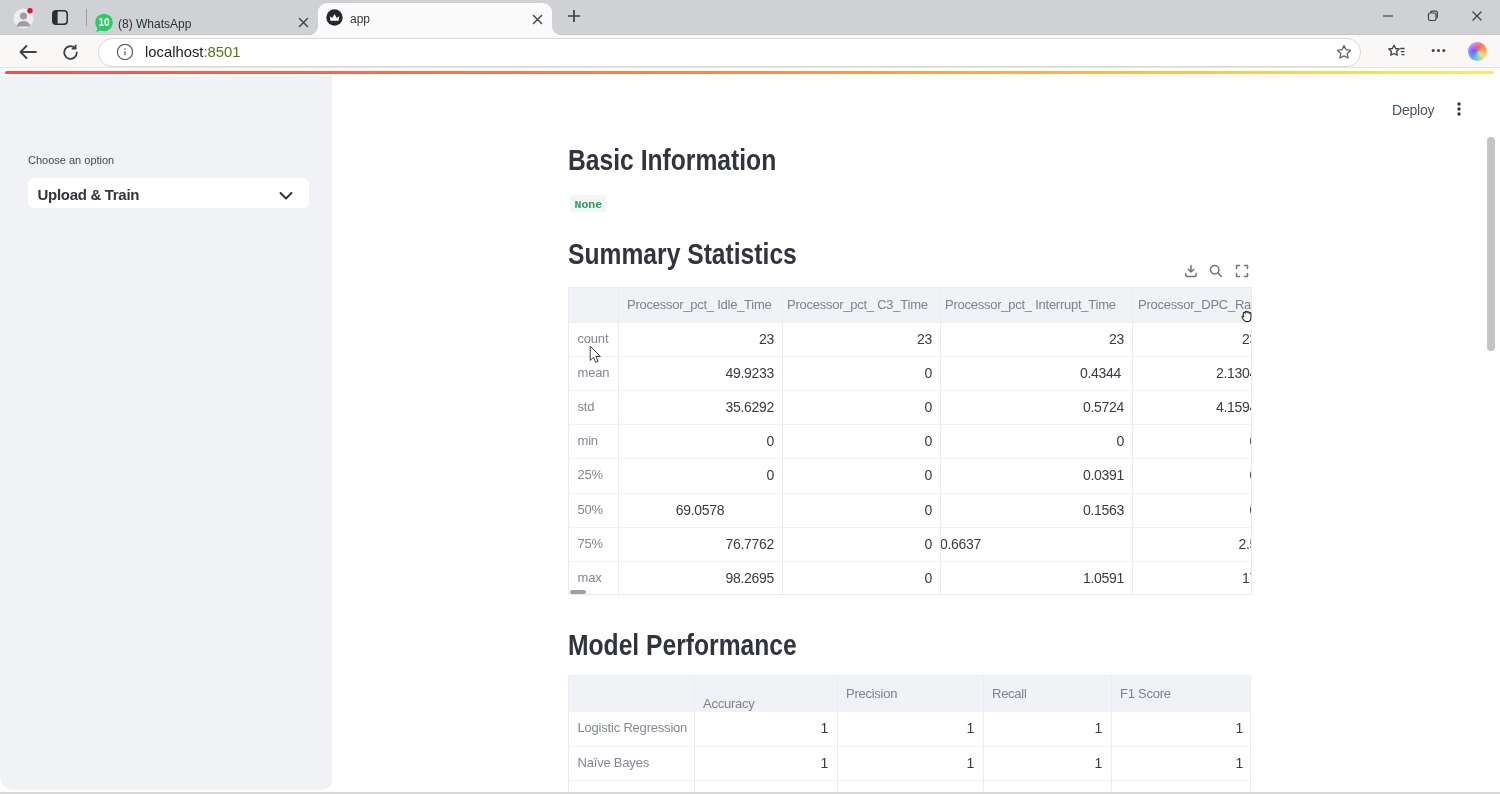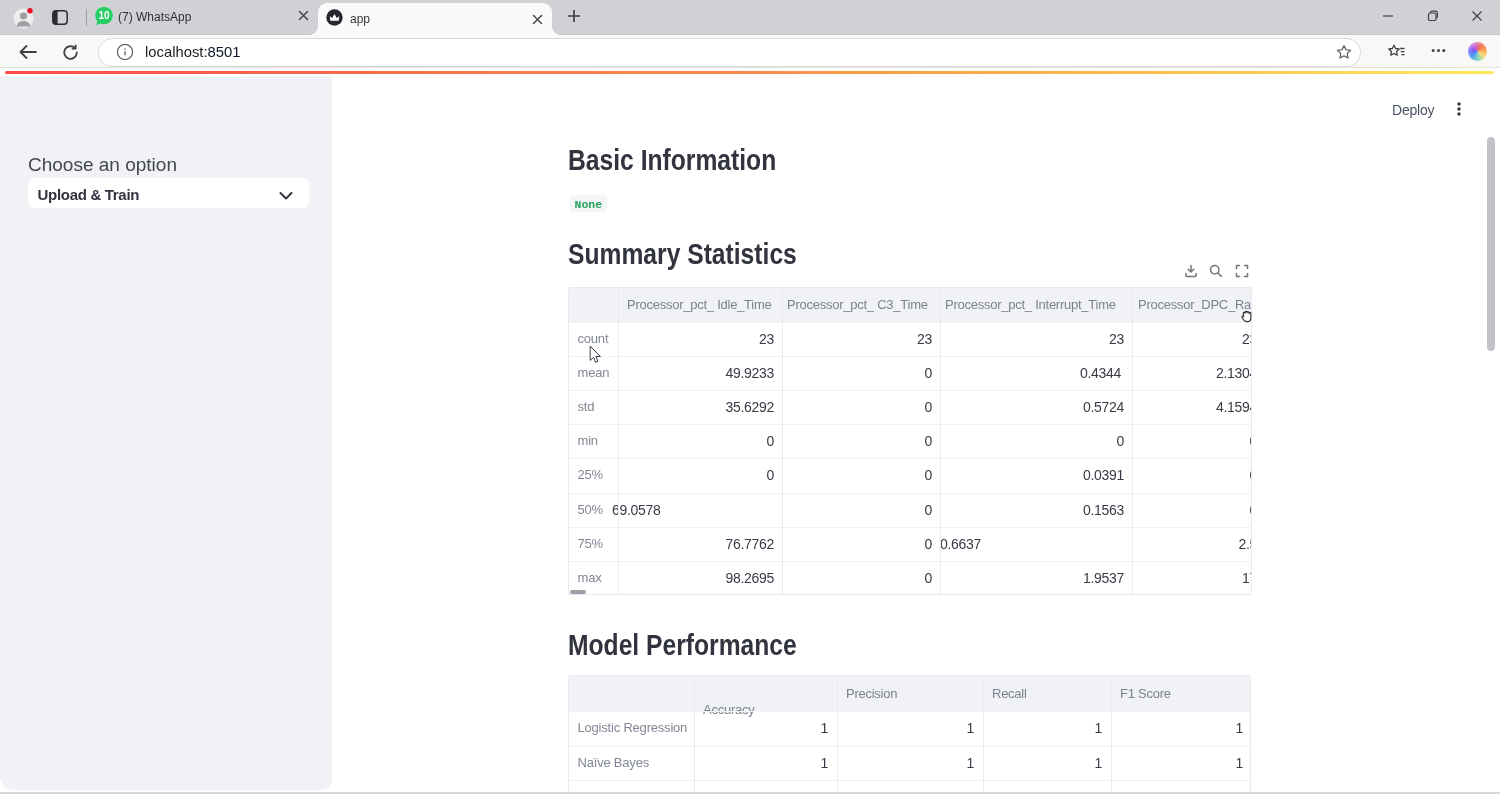--- a/index.html
+++ b/index.html
@@ -6,33 +6,33 @@
   html,body { width:1500px; height:794px; overflow:hidden; background:#fff;
     font-family:"Liberation Sans", sans-serif; }
   .abs { position:absolute; }
   
   #tabstrip { position:absolute; left:0; top:0; width:1500px; height:35px;
     background:#cfd1d4; border-bottom:1px solid #c2c4c7; }
   #tabstrip .sep { position:absolute; left:86px; top:9px; width:1px; height:17px; background:#9ba0a5; }
   .tab-title { font-size:12px; color:#2e3033; }
   #activetab { position:absolute; left:318px; top:3px; width:234px; height:34px;
     background:#fbfafa; border-radius:9px 9px 0 0; z-index:3; }
-  #wa-tab { position:absolute; left:88px; top:1px; width:230px; height:32px;text-align:center; }
+  #wa-tab { position:absolute; left:88px; top:8px; width:230px; height:32px;text-align:center; }
   
   #toolbar { position:absolute; left:0; top:35px; width:1500px; height:33px;
     background:#f9f8f7; border-bottom:1px solid #e3e3e3; }
   #addrpill { position:absolute; left:98px; top:3px; width:1263px; height:28.5px;
     background:#fff; border:1px solid #d9d9d9; border-radius:14px; }
   
   #app { position:absolute; left:0; top:69px; width:1500px; height:725px; background:#fff; }
   #deco { position:absolute; left:5px; top:2px; width:1489px; height:3px; border-radius:2px;
     background:linear-gradient(90deg,#ff4b4b 0%,#f8694c 22%,#fa8d49 50%,#fcc14b 78%,#ffe95e 100%); }
   #sidebar { position:absolute; left:0; top:7px; width:332px; height:714px;
     background:#f0f2f6; border-radius:0 0 10px 14px; }
-  #sb-label { position:absolute; left:28px; top:84.5px; font-size:19px; color:#45474f; }
+  #sb-label { position:absolute; left:28px; top:84.5px; font-size:11px; color:#45474f; }
   #sb-select { position:absolute; left:28px; top:109px; width:281px; height:30px;
     background:#fff; border-radius:6px; }
   #sb-select .val { position:absolute; left:9.5px; top:7.5px; font-size:15px; font-weight:700; letter-spacing:-0.3px; color:#31333f; }
   #deploy { position:absolute; left:1392px; top:32.5px; font-size:14px; letter-spacing:-0.2px; color:#4a5362; }
   .h2 { position:absolute; left:568px; font-size:29px; font-weight:700; color:#31333f;
     line-height:1; transform:scaleX(0.85); transform-origin:left top; white-space:nowrap; }
   #nonechip { position:absolute; left:570px; top:126px; height:17px; padding:2.5px 4.5px 0 4.5px;
     background:#f3f6f4; border-radius:4px; font-family:"Liberation Mono",monospace;
     font-size:11.5px; font-weight:700; color:#23a25d; }
   
@@ -66,21 +66,21 @@
     <path d="M3.2 1h2.4v13H3.2a2.4 2.4 0 0 1-2.4-2.4V3.4A2.4 2.4 0 0 1 3.2 1z" fill="#2b2c2e"></path>
   </svg>
   <div class="sep"></div>
 
   <div id="wa-tab">
     <svg class="abs" style="left:5px;top:4px" width="22" height="22" viewBox="0 0 22 22">
       <circle cx="11" cy="10.5" r="8.8" fill="#27ce64"></circle>
       <path d="M4.4 16l-1.2 4 4-1.2z" fill="#27ce64"></path>
       <text x="11" y="14.2" font-size="10" font-weight="bold" fill="#fff" text-anchor="middle" font-family="Liberation Sans">10</text>
     </svg>
-    <div class="abs tab-title" style="left:30px;top:9px">(7) WhatsApp</div>
+    <div class="abs tab-title" style="left:30px;top:9px">(8) WhatsApp</div>
     <svg class="abs" style="left:209px;top:8px" width="13" height="13" viewBox="0 0 13 13">
       <path d="M2.5 2.5l8 8M10.5 2.5l-8 8" stroke="#45484b" stroke-width="1.5" stroke-linecap="round"></path>
     </svg>
   </div>
 
   <div id="activetab">
     <svg class="abs" style="left:8px;top:6px" width="17" height="17" viewBox="0 0 17 17">
       <circle cx="8.5" cy="8.5" r="8.2" fill="#262730"></circle>
       <path d="M4.3 11.7 L3.8 7.3 L6.3 8.9 L8.5 5 L10.7 8.9 L13.2 7.3 L12.7 11.7 Z" fill="#fff"></path>
     </svg>
@@ -119,21 +119,21 @@
 
   <svg class="abs" style="left:62px;top:9px" width="17" height="17" viewBox="0 0 17 17">
     <path d="M14.8 8.5a6.3 6.3 0 1 1-1.8-4.4" fill="none" stroke="#3f4144" stroke-width="1.8" stroke-linecap="round"></path>
     <path d="M13.6 0.8v3.9h-3.9" fill="none" stroke="#3f4144" stroke-width="1.8" stroke-linejoin="round"></path>
   </svg>
   <div id="addrpill">
     <svg class="abs" style="left:18px;top:5px" width="16" height="16" viewBox="0 0 16 16">
       <circle cx="8" cy="8" r="7.6" fill="none" stroke="#5f6368" stroke-width="1.3"></circle>
       <path d="M8 7.2v4M8 4.4v1.4" stroke="#5f6368" stroke-width="1.4"></path>
     </svg>
-    <div class="abs" style="left:46px;top:4.5px;font-size:14.8px;color:#202124">localhost<span style="color:#0f172a">:8501</span></div>
+    <div class="abs" style="left:46px;top:4.5px;font-size:14.8px;color:#202124">localhost<span style="color:#4d7c0f">:8501</span></div>
     <svg class="abs" style="left:1237px;top:5px" width="16" height="16" viewBox="0 0 16 16">
       <path d="M8 1.6l2 4.1 4.5.65-3.25 3.17.77 4.48L8 11.88 3.98 14l.77-4.48L1.5 6.35 6 5.7z" fill="none" stroke="#5f6368" stroke-width="1.3" stroke-linejoin="round"></path>
     </svg>
   </div>
 
   <svg class="abs" style="left:1388px;top:8px" width="17" height="17" viewBox="0 0 17 17">
     <path d="M6 2.2l1.6 3.3 3.6.5-2.6 2.55.6 3.6L6 10.45 2.8 12.15l.6-3.6L.8 6l3.6-.5z" fill="none" stroke="#3f4144" stroke-width="1.3" stroke-linejoin="round"></path>
     <path d="M12.2 5.5h4.3M12.8 8.6h3.7M13.4 11.7h3.1" stroke="#3f4144" stroke-width="1.3"></path>
   </svg>
 
@@ -215,45 +215,45 @@
       <div class="cell" style="left:371px;top:136.3px;height:34.1px;line-height:34.1px;width:184px;text-align:right">0</div>
       <div class="cell" style="left:563px;top:136.3px;height:34.1px;line-height:34.1px;width:125px;text-align:right">0</div>
       <div class="rline" style="left:0;top:136.3px;width:100%;height:1px"></div>
       <div class="cell idx" style="left:8.5px;top:170.4px;height:34.1px;line-height:34.1px;width:39px">25%</div>
       <div class="cell" style="left:49px;top:170.4px;height:34.1px;line-height:34.1px;width:156px;text-align:right">0</div>
       <div class="cell" style="left:213px;top:170.4px;height:34.1px;line-height:34.1px;width:150px;text-align:right">0</div>
       <div class="cell" style="left:371px;top:170.4px;height:34.1px;line-height:34.1px;width:184px;text-align:right">0.0391</div>
       <div class="cell" style="left:563px;top:170.4px;height:34.1px;line-height:34.1px;width:125px;text-align:right">0</div>
       <div class="rline" style="left:0;top:170.4px;width:100%;height:1px"></div>
       <div class="cell idx" style="left:8.5px;top:204.5px;height:34.1px;line-height:34.1px;width:39px">50%</div>
-      <div class="cell" style="left:43px;top:204.5px;height:34.1px;line-height:34.1px;width:156px;text-align:left">69.0578</div>
+      <div class="cell" style="left:53px;top:204.5px;height:34.1px;line-height:34.1px;width:156px;text-align:center">69.0578</div>
       <div class="cell" style="left:213px;top:204.5px;height:34.1px;line-height:34.1px;width:150px;text-align:right">0</div>
       <div class="cell" style="left:371px;top:204.5px;height:34.1px;line-height:34.1px;width:184px;text-align:right">0.1563</div>
       <div class="cell" style="left:563px;top:204.5px;height:34.1px;line-height:34.1px;width:125px;text-align:right">0</div>
       <div class="rline" style="left:0;top:204.5px;width:100%;height:1px"></div>
       <div class="cell idx" style="left:8.5px;top:238.60000000000002px;height:34.1px;line-height:34.1px;width:39px">75%</div>
       <div class="cell" style="left:49px;top:238.60000000000002px;height:34.1px;line-height:34.1px;width:156px;text-align:right">76.7762</div>
       <div class="cell" style="left:213px;top:238.60000000000002px;height:34.1px;line-height:34.1px;width:150px;text-align:right">0</div>
       <div class="cell" style="left:371px;top:238.60000000000002px;height:34.1px;line-height:34.1px;width:184px;text-align:left">0.6637</div>
       <div class="cell" style="left:563px;top:238.60000000000002px;height:34.1px;line-height:34.1px;width:125px;text-align:right">2.5</div>
       <div class="rline" style="left:0;top:238.60000000000002px;width:100%;height:1px"></div>
       <div class="cell idx" style="left:8.5px;top:272.70000000000005px;height:34.1px;line-height:34.1px;width:39px">max</div>
       <div class="cell" style="left:49px;top:272.70000000000005px;height:34.1px;line-height:34.1px;width:156px;text-align:right">98.2695</div>
       <div class="cell" style="left:213px;top:272.70000000000005px;height:34.1px;line-height:34.1px;width:150px;text-align:right">0</div>
-      <div class="cell" style="left:371px;top:272.70000000000005px;height:34.1px;line-height:34.1px;width:184px;text-align:right">1.9537</div>
+      <div class="cell" style="left:371px;top:272.70000000000005px;height:34.1px;line-height:34.1px;width:184px;text-align:right">1.0591</div>
       <div class="cell" style="left:563px;top:272.70000000000005px;height:34.1px;line-height:34.1px;width:125px;text-align:right">17</div>
       <div class="rline" style="left:0;top:272.70000000000005px;width:100%;height:1px"></div>
       <div class="gline" style="left:49px;top:0;width:1px;height:100%"></div>
       <div class="gline" style="left:213px;top:0;width:1px;height:100%"></div>
       <div class="gline" style="left:371px;top:0;width:1px;height:100%"></div>
       <div class="gline" style="left:563px;top:0;width:1px;height:100%"></div>
     </div>
     <div class="tbl" style="left: 568px; top: 606px; width: 683px; height: 130px; overflow: hidden; border: 1px solid rgb(231, 234, 240); border-radius: 2px;">
       <div class="abs" style="left:0;top:0;width:683px;height:35px;background:#f0f2f6"></div>
-      <div class="cell hdr" style="left:134px;top:16px;height:35px;line-height:35px;width:143px">Accuracy</div>
+      <div class="cell hdr" style="left:134px;top:10px;height:35px;line-height:35px;width:143px">Accuracy</div>
       <div class="cell hdr" style="left:277px;top:0;height:35px;line-height:35px;width:146px">Precision</div>
       <div class="cell hdr" style="left:423px;top:0;height:35px;line-height:35px;width:128px">Recall</div>
       <div class="cell hdr" style="left:551px;top:0;height:35px;line-height:35px;width:141px">F1 Score</div>
       <div class="cell idx" style="left:8.5px;top:35px;height:34.5px;line-height:34.5px;width:115px">Logistic Regression</div>
       <div class="cell" style="left:125px;top:35px;height:34.5px;line-height:34.5px;width:134px;text-align:right">1</div>
       <div class="cell" style="left:268px;top:35px;height:34.5px;line-height:34.5px;width:137px;text-align:right">1</div>
       <div class="cell" style="left:414px;top:35px;height:34.5px;line-height:34.5px;width:119px;text-align:right">1</div>
       <div class="cell" style="left:542px;top:35px;height:34.5px;line-height:34.5px;width:132px;text-align:right">1</div>
       <div class="rline" style="left:0;top:35px;width:100%;height:1px"></div>
       <div class="cell idx" style="left:8.5px;top:69.5px;height:34.5px;line-height:34.5px;width:115px">Naïve Bayes</div>

